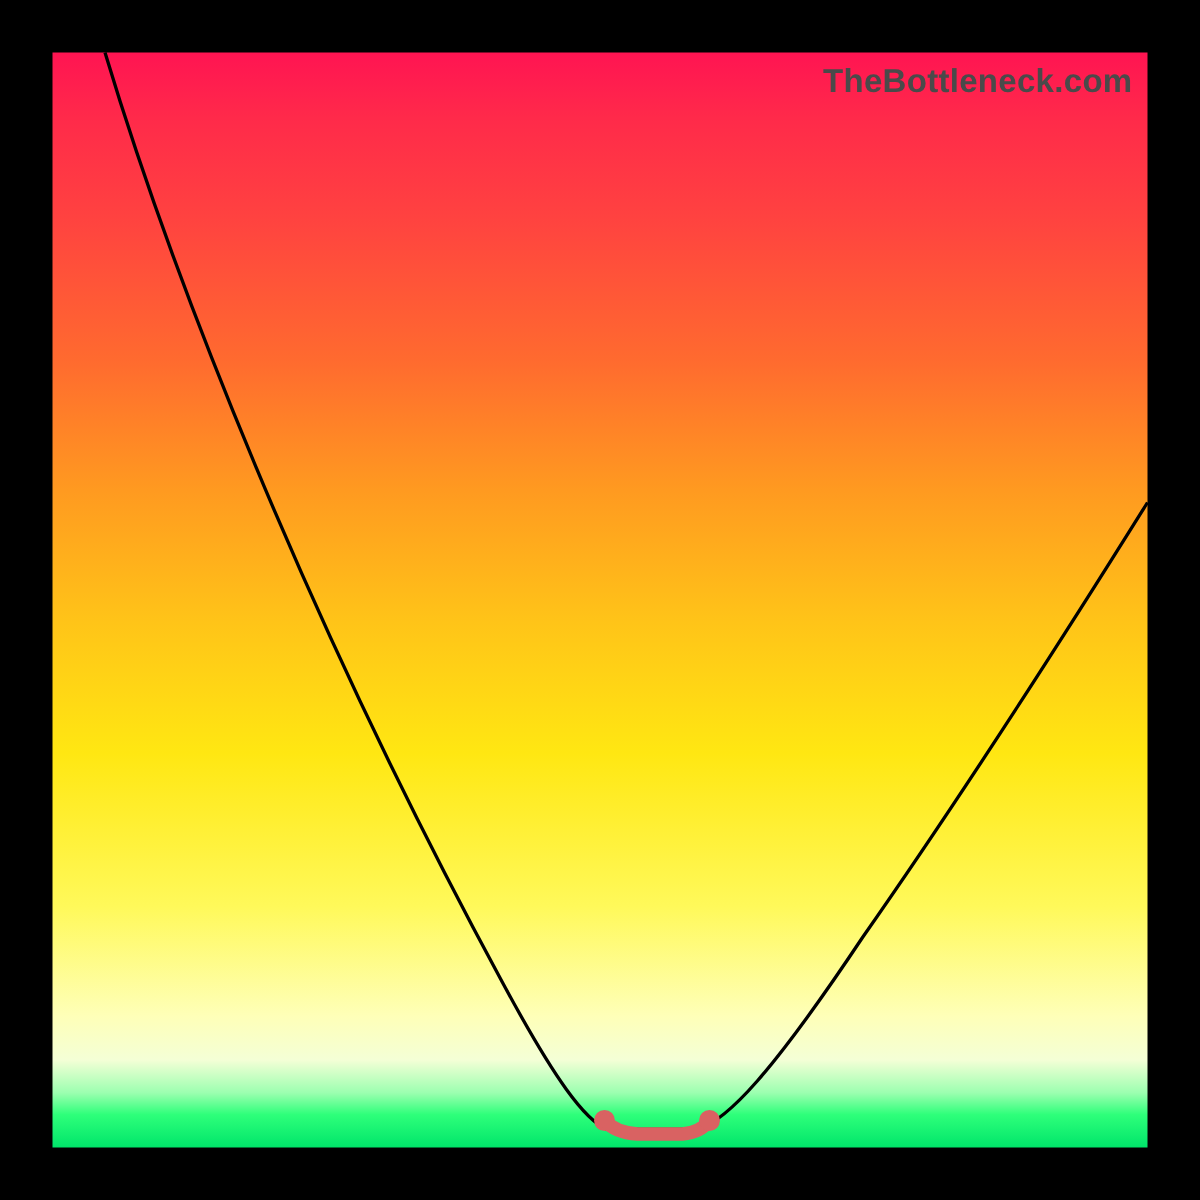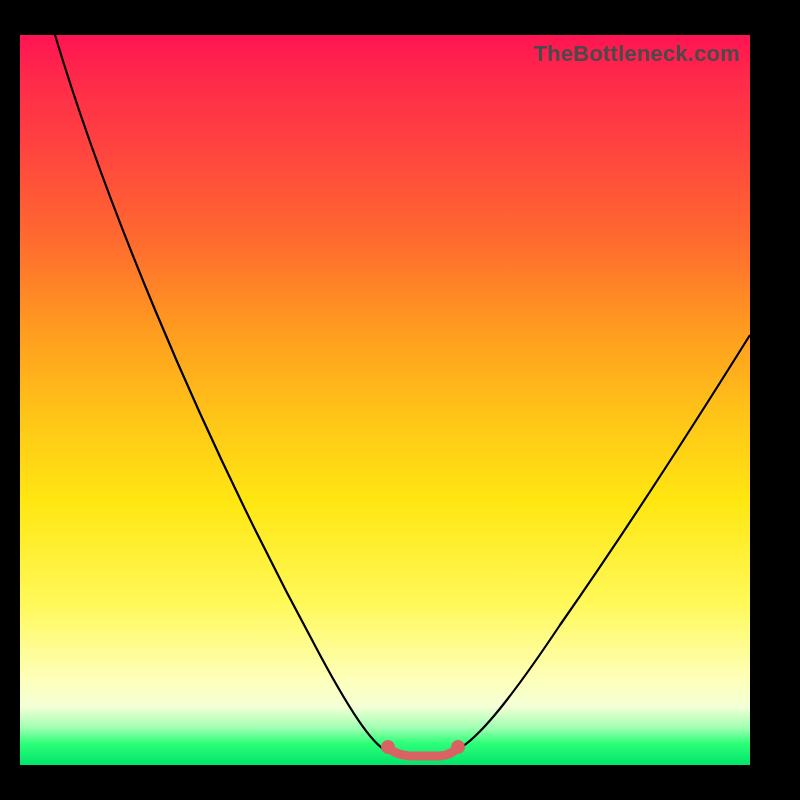--- a/index.html
+++ b/index.html
@@ -12,21 +12,21 @@
     font-family: Arial, Helvetica, sans-serif;
   }
   .frame {
     position: relative;
     width: 800px;
     height: 800px;
     background: #000;
   }
   .plot {
     position: absolute;
-    left: 20px;
+    left: 35px;
     top: 35px;
     width: 730px;
     height: 730px;
     
     background: linear-gradient(
       to bottom,
       #ff1452 0%,
       #ff2a4a 6%,
       #ff4240 15%,
       #ff6a2f 28%,

